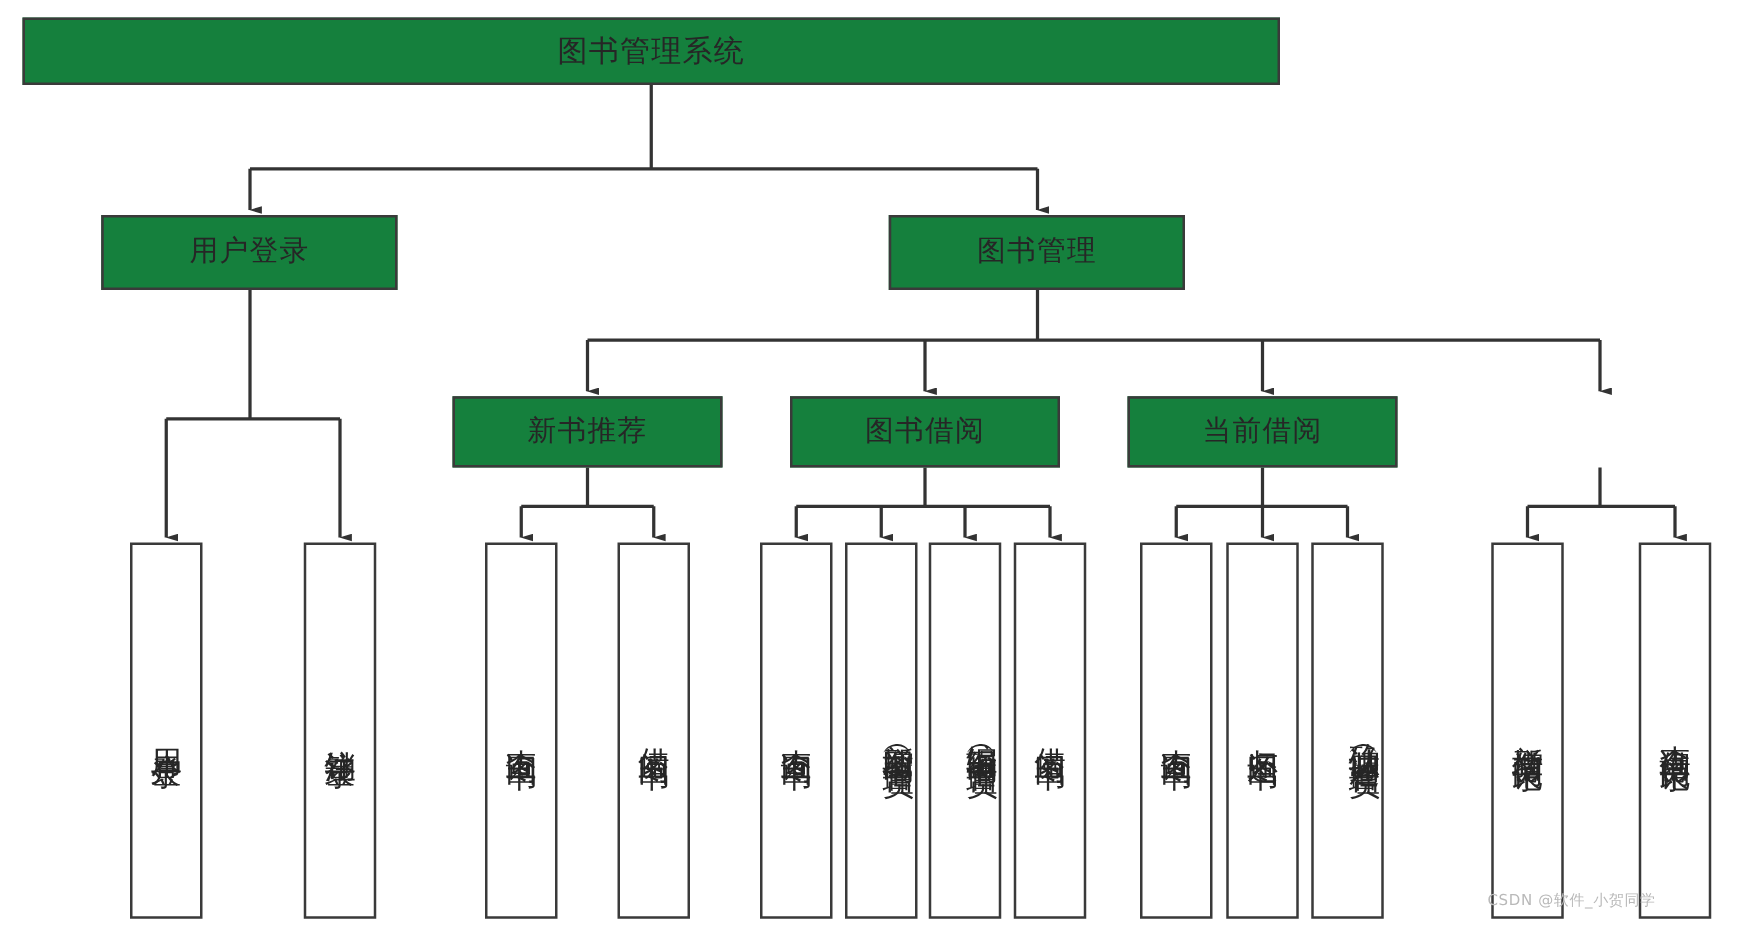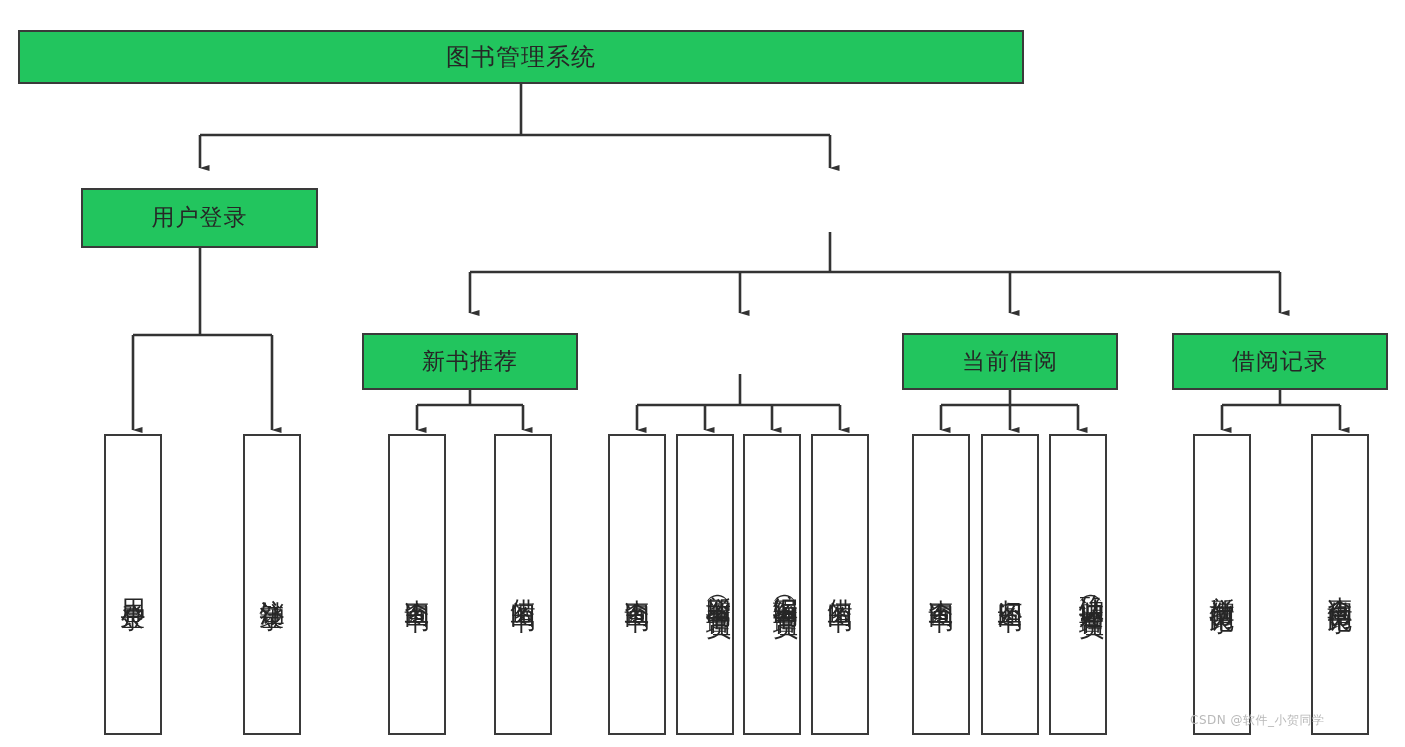--- a/index.html
+++ b/index.html
@@ -22,27 +22,26 @@
     left: 0;
     top: 0;
     width: 1405px;
     height: 747px;
     pointer-events: none;
   }
   .node {
     position: absolute;
     box-sizing: border-box;
     border: 2px solid #3a3a3a;
-    background: #22c55e;
+    background: #15803d;
     color: #262626;
     display: flex;
     align-items: center;
     justify-content: center;
     text-align: center;
-    margin-top: 16px;
   }
   .node.horiz {
     font-size: 23px;
     line-height: 1.2;
     letter-spacing: 1px;
   }
   .node.root {
     font-size: 24px;
   }
   .leaf {
@@ -138,30 +137,33 @@
     </g>
   </svg>
 
   <div class="node horiz root" style="left:18px; top:14px; width:1006px; height:54px;">
     <span>图书管理系统</span>
   </div>
 
   <div class="node horiz" style="left:81px; top:172px; width:237px; height:60px;">
     <span>用户登录</span>
   </div>
+  <div class="node horiz" style="left:711px; top:172px; width:237px; height:60px;">
+    <span>图书管理</span>
+  </div>
 
   <div class="node horiz" style="left:362px; top:317px; width:216px; height:57px;justify-content:center;">
     <span>新书推荐</span>
   </div>
+  <div class="node horiz" style="left:632px; top:317px; width:216px; height:57px;">
+    <span>图书借阅</span>
+  </div>
   <div class="node horiz" style="left:902px; top:317px; width:216px; height:57px;text-align:right;">
     <span>当前借阅</span>
   </div>
-  <div class="node horiz" style="left:1172px; top:317px; width:216px; height:57px;">
-    <span>借阅记录</span>
-  </div>
 
   <div class="leaf" style="left:104px; top:434px; width:58px; height:301px;">
     <div class="vtext">用户登录</div>
   </div>
   <div class="leaf" style="left:243px; top:434px; width:58px; height:301px;">
     <div class="vtext">注销登录</div>
   </div>
 
   <div class="leaf" style="left:388px; top:434px; width:58px; height:301px;">
     <div class="vtext">查询图书</div>

